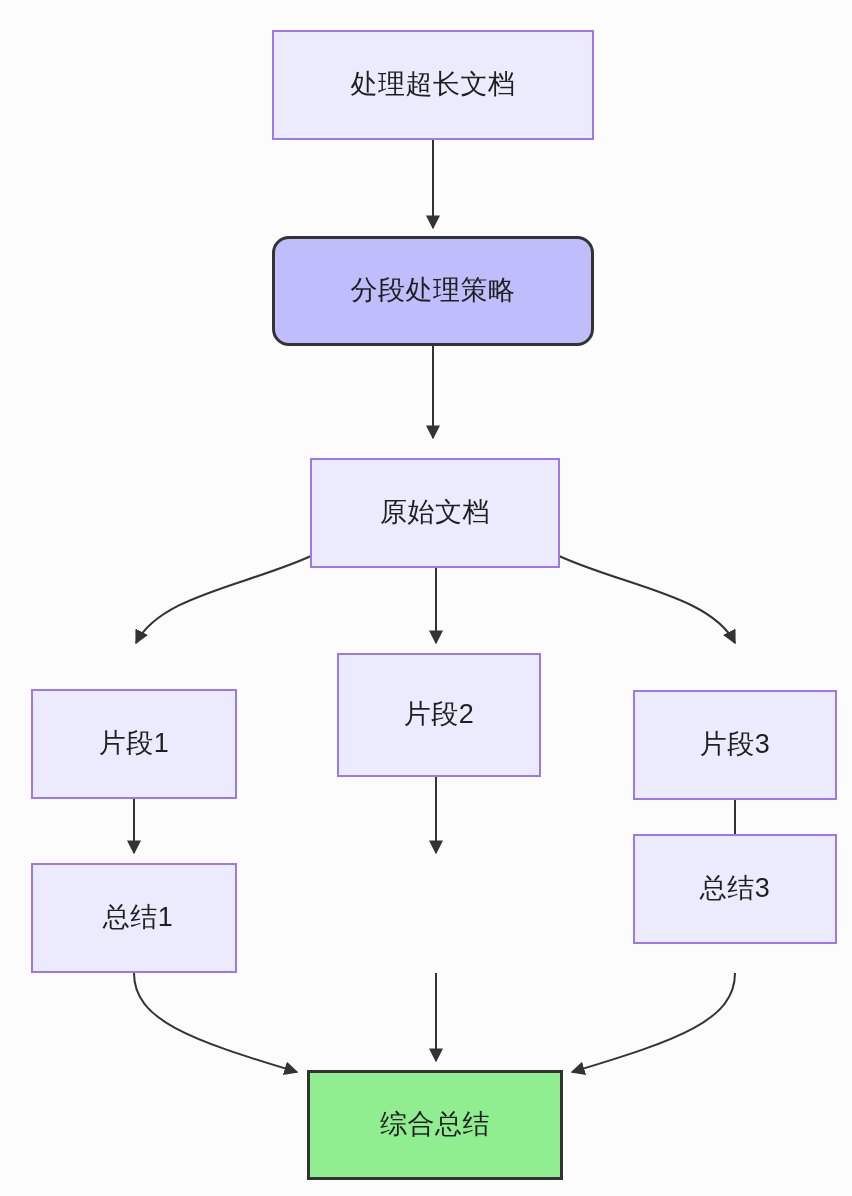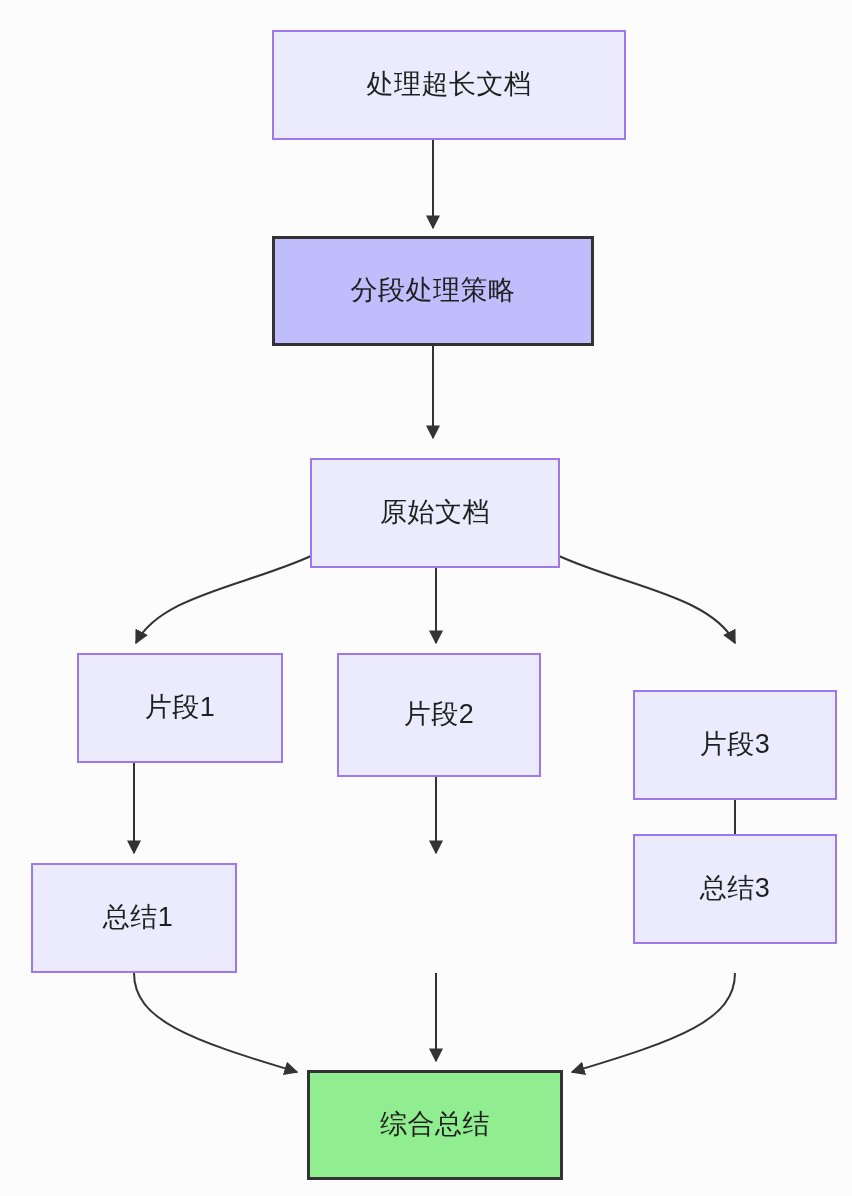--- a/index.html
+++ b/index.html
@@ -83,33 +83,33 @@
 
     <path d="M 735 763 L 735 853" stroke="#333333" stroke-width="2" fill="none" marker-end="url(#arrow)"></path>
 
     <path d="M 134 973 C 134 1020, 190 1040, 297 1072" stroke="#333333" stroke-width="2" fill="none" marker-end="url(#arrow)"></path>
 
     <path d="M 436 973 L 436 1061" stroke="#333333" stroke-width="2" fill="none" marker-end="url(#arrow)"></path>
 
     <path d="M 735 973 C 735 1020, 679 1040, 572 1072" stroke="#333333" stroke-width="2" fill="none" marker-end="url(#arrow)"></path>
   </svg>
 
-  <div class="node plain" style="left:272px; top:30px; width:354px; height:110px;">
+  <div class="node plain" style="left:272px; top:30px; width:322px; height:110px;">
     <span class="node-label">处理超长文档</span>
   </div>
 
-  <div class="node highlight" style="left:272px; top:236px; width:322px; height:110px;">
+  <div class="node highlight" style="left:272px; top:236px; width:322px; height:110px;border-radius:17px;">
     <span class="node-label">分段处理策略</span>
   </div>
 
   <div class="node plain" style="left:310px; top:446px; width:250px; height:110px;margin-top:12px;">
     <span class="node-label">原始文档</span>
   </div>
 
-  <div class="node plain" style="left:31px; top:653px; width:206px; height:110px;margin-left:46px;">
+  <div class="node plain" style="left:31px; top:689px; width:206px; height:110px;">
     <span class="node-label">片段1</span>
   </div>
 
   <div class="node plain" style="left:337px; top:653px; width:204px; height:124px;">
     <span class="node-label">片段2</span>
   </div>
 
   <div class="node plain" style="left:633px; top:690px; width:204px; height:110px;">
     <span class="node-label">片段3</span>
   </div>

